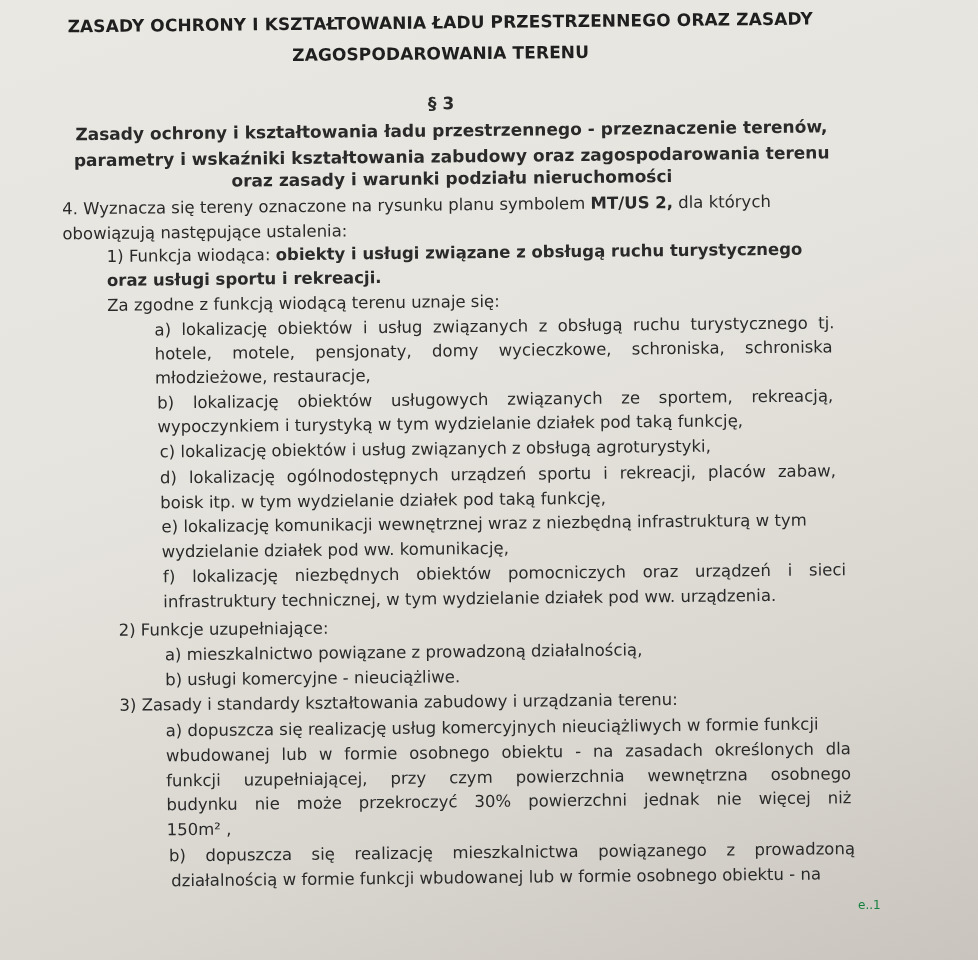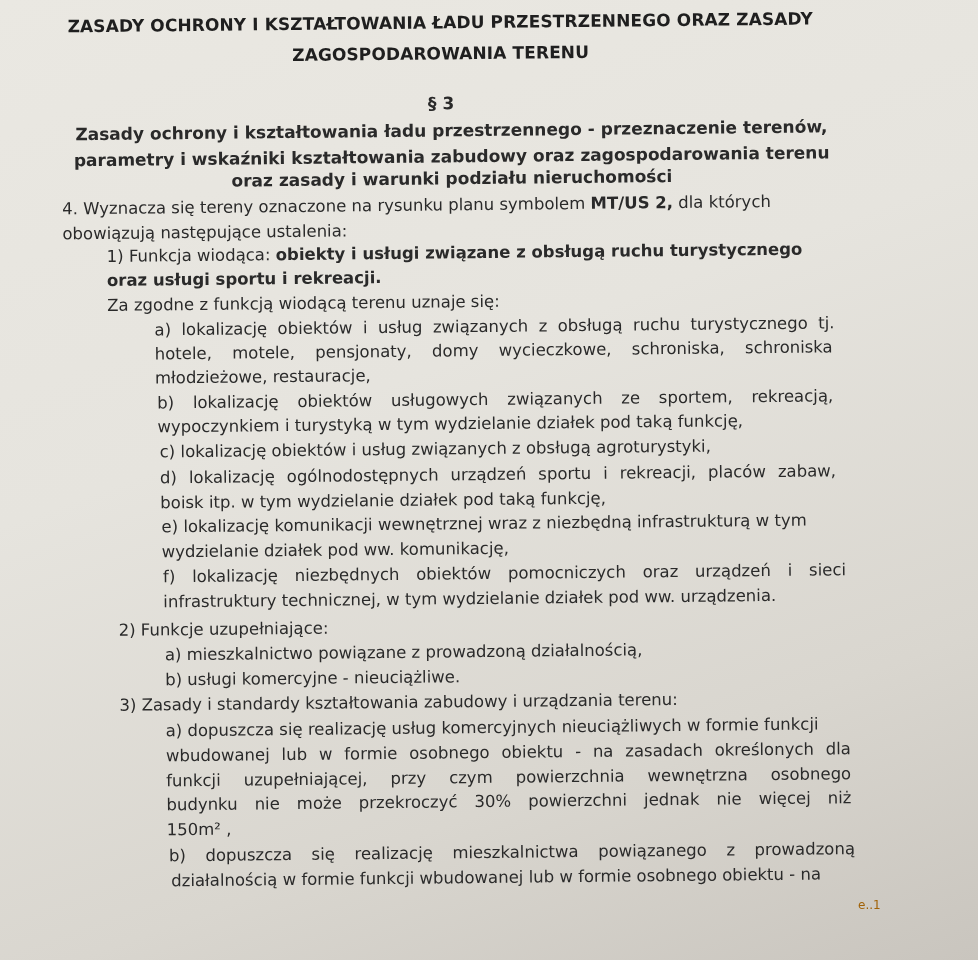--- a/index.html
+++ b/index.html
@@ -21,21 +21,21 @@
     font-family: "DejaVu Sans", sans-serif;
   }
   .t1 { top: 17px; }
   .t2 { top: 48px; }
   .sec { position: absolute; left: 40px; width: 800px; text-align: center; top: 98px; font-size: 17px; font-weight: bold; }
   .sub { position: absolute; left: 40px; width: 820px; text-align: center; font-size: 17px; font-weight: bold; }
   .s1 { top: 125px; } .s2 { top: 151px; } .s3 { top: 173px; }
   .line { position: absolute; font-size: 16.5px; white-space: nowrap; }
   .just { text-align: justify; text-align-last: justify; }
   b { font-weight: bold; }
-  .pnum { position: absolute; left: 858px; top: 898px; font-size: 12px; color: #a16207; }
+  .pnum { position: absolute; left: 858px; top: 898px; font-size: 12px; color: #15803d; }
 </style>
 </head>
 <body>
 
 <div class="page">
   <div class="title t1">ZASADY OCHRONY I KSZTAŁTOWANIA ŁADU PRZESTRZENNEGO ORAZ ZASADY</div>
   <div class="title t2">ZAGOSPODAROWANIA TERENU</div>
   <div class="sec">§ 3</div>
   <div class="sub s1">Zasady ochrony i kształtowania ładu przestrzennego - przeznaczenie terenów,</div>
   <div class="sub s2">parametry i wskaźniki kształtowania zabudowy oraz zagospodarowania terenu</div>

